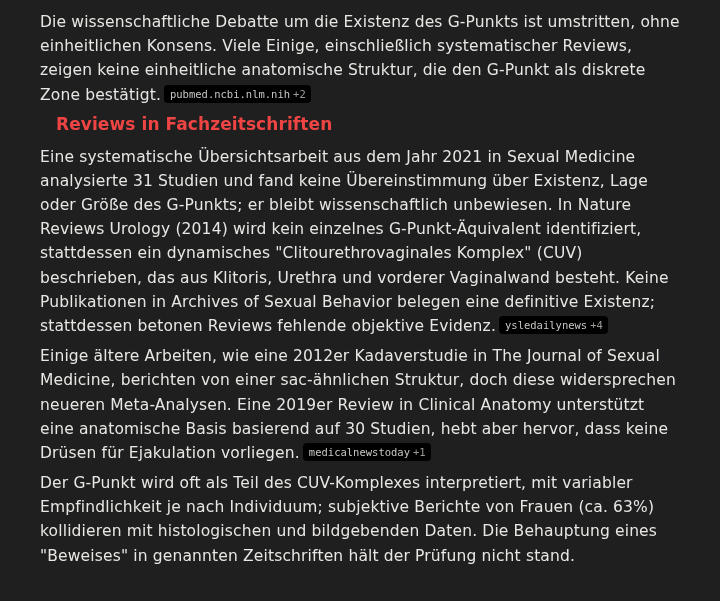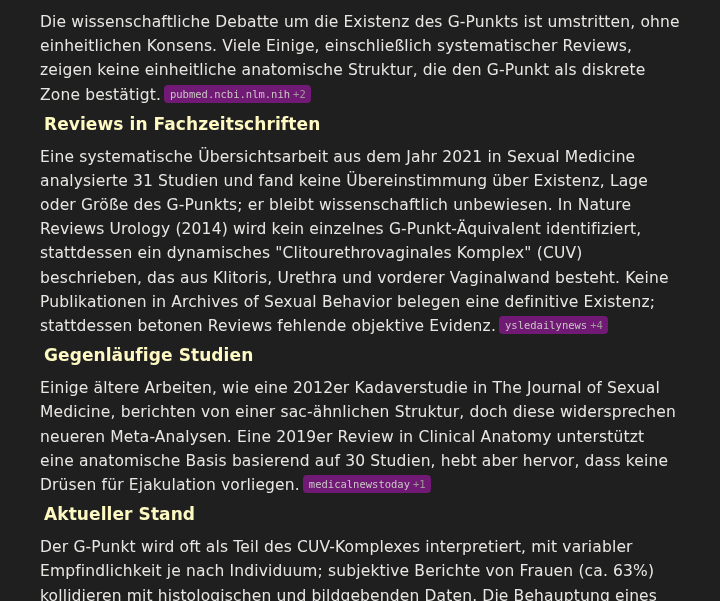--- a/index.html
+++ b/index.html
@@ -24,30 +24,30 @@
   p.para {
     margin: 0 0 6px 0;
     font-size: 15.5px;
     line-height: 1.56;
     color: #e9e7e4;
     letter-spacing: 0.01em;
   }
   h2.section-heading {
     font-size: 17px;
     font-weight: bold;
-    color: #fef9c3;
-    margin: 26px 0 10px 4px;
+    color: #ef4444;
+    margin: 26px 0 10px 16px;
     letter-spacing: 0.005em;
     line-height: 1.3;
   }
   .italic {
   }
   .cite {
     display: inline-block;
-    background: #701a75;
+    background: #000000;
     color: #c9c7c3;
     font-family: "DejaVu Sans Mono", monospace;
     font-size: 10.5px;
     line-height: 1.35;
     padding: 2px 5px 2px 6px;
     border-radius: 4px;
     vertical-align: 2px;
     margin-left: 3px;
     white-space: nowrap;
     letter-spacing: 0;
@@ -63,17 +63,15 @@
     margin-top: 0;
   }
 </style>
 </head>
 <body>
 
 <div class="page" id="article-root">
     <p class="para block first-para"><span>Die wissenschaftliche Debatte um die Existenz des G-Punkts ist umstritten, ohne einheitlichen Konsens. Viele Einige, einschließlich systematischer Reviews, zeigen keine einheitliche anatomische Struktur, die den G-Punkt als diskrete Zone bestätigt.</span><span class="cite"><span>pubmed.ncbi.nlm.nih</span><span class="cnt">+2</span></span></p>
     <h2 class="section-heading block">Reviews in Fachzeitschriften</h2>
     <p class="para block"><span>Eine systematische Übersichtsarbeit aus dem Jahr 2021 in </span><span class="italic">Sexual Medicine</span><span> analysierte 31 Studien und fand keine Übereinstimmung über Existenz, Lage oder Größe des G-Punkts; er bleibt wissenschaftlich unbewiesen. In </span><span class="italic">Nature Reviews Urology</span><span> (2014) wird kein einzelnes G-Punkt-Äquivalent identifiziert, stattdessen ein dynamisches "Clitourethrovaginales Komplex" (CUV) beschrieben, das aus Klitoris, Urethra und vorderer Vaginalwand besteht. Keine Publikationen in </span><span class="italic">Archives of Sexual Behavior</span><span> belegen eine definitive Existenz; stattdessen betonen Reviews fehlende objektive Evidenz.</span><span class="cite"><span>ysledailynews</span><span class="cnt">+4</span></span></p>
-    <h2 class="section-heading block">Gegenläufige Studien</h2>
     <p class="para block"><span>Einige ältere Arbeiten, wie eine 2012er Kadaverstudie in </span><span class="italic">The Journal of Sexual Medicine</span><span>, berichten von einer sac-ähnlichen Struktur, doch diese widersprechen neueren Meta-Analysen. Eine 2019er Review in </span><span class="italic">Clinical Anatomy</span><span> unterstützt eine anatomische Basis basierend auf 30 Studien, hebt aber hervor, dass keine Drüsen für Ejakulation vorliegen.</span><span class="cite"><span>medicalnewstoday</span><span class="cnt">+1</span></span></p>
-    <h2 class="section-heading block">Aktueller Stand</h2>
     <p class="para block"><span>Der G-Punkt wird oft als Teil des CUV-Komplexes interpretiert, mit variabler Empfindlichkeit je nach Individuum; subjektive Berichte von Frauen (ca. 63%) kollidieren mit histologischen und bildgebenden Daten. Die Behauptung eines "Beweises" in genannten Zeitschriften hält der Prüfung nicht stand.</span></p>
   </div>
 
 </body></html>

